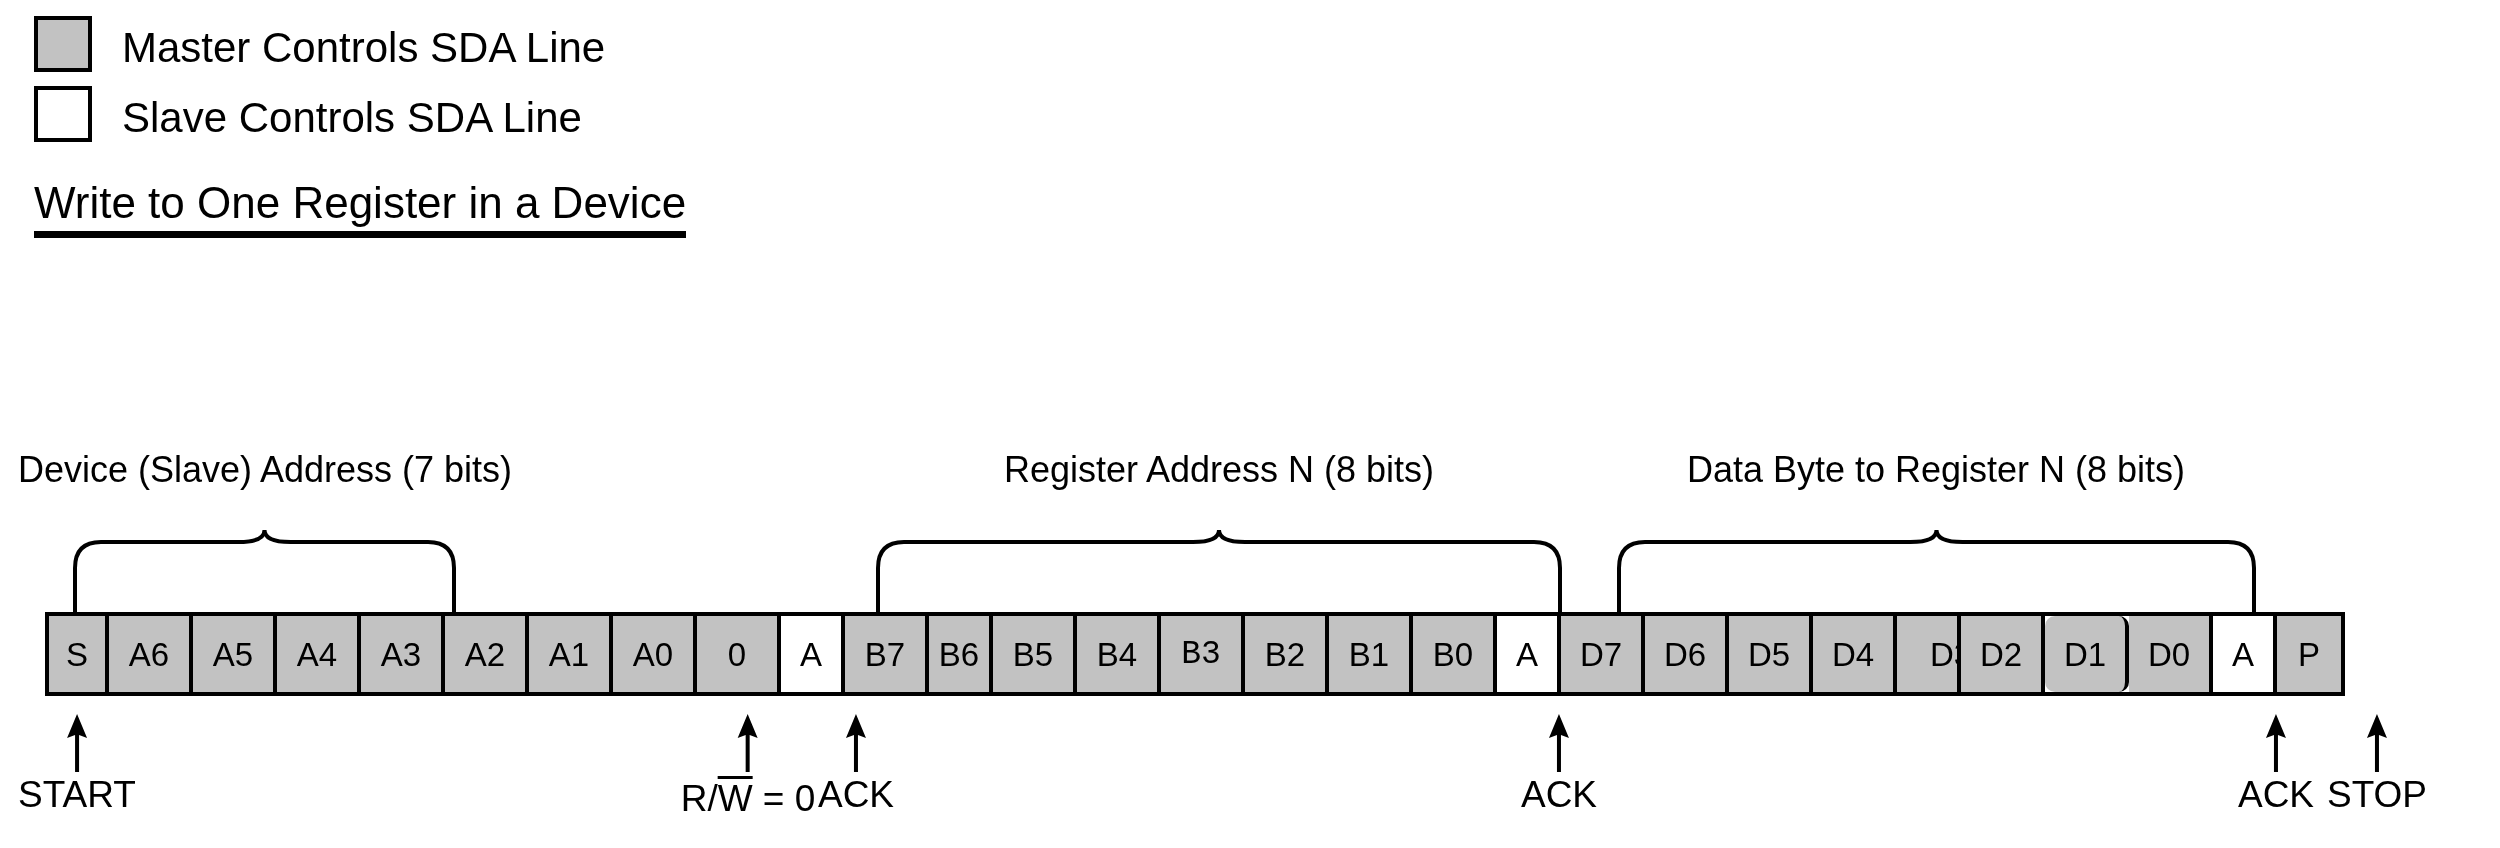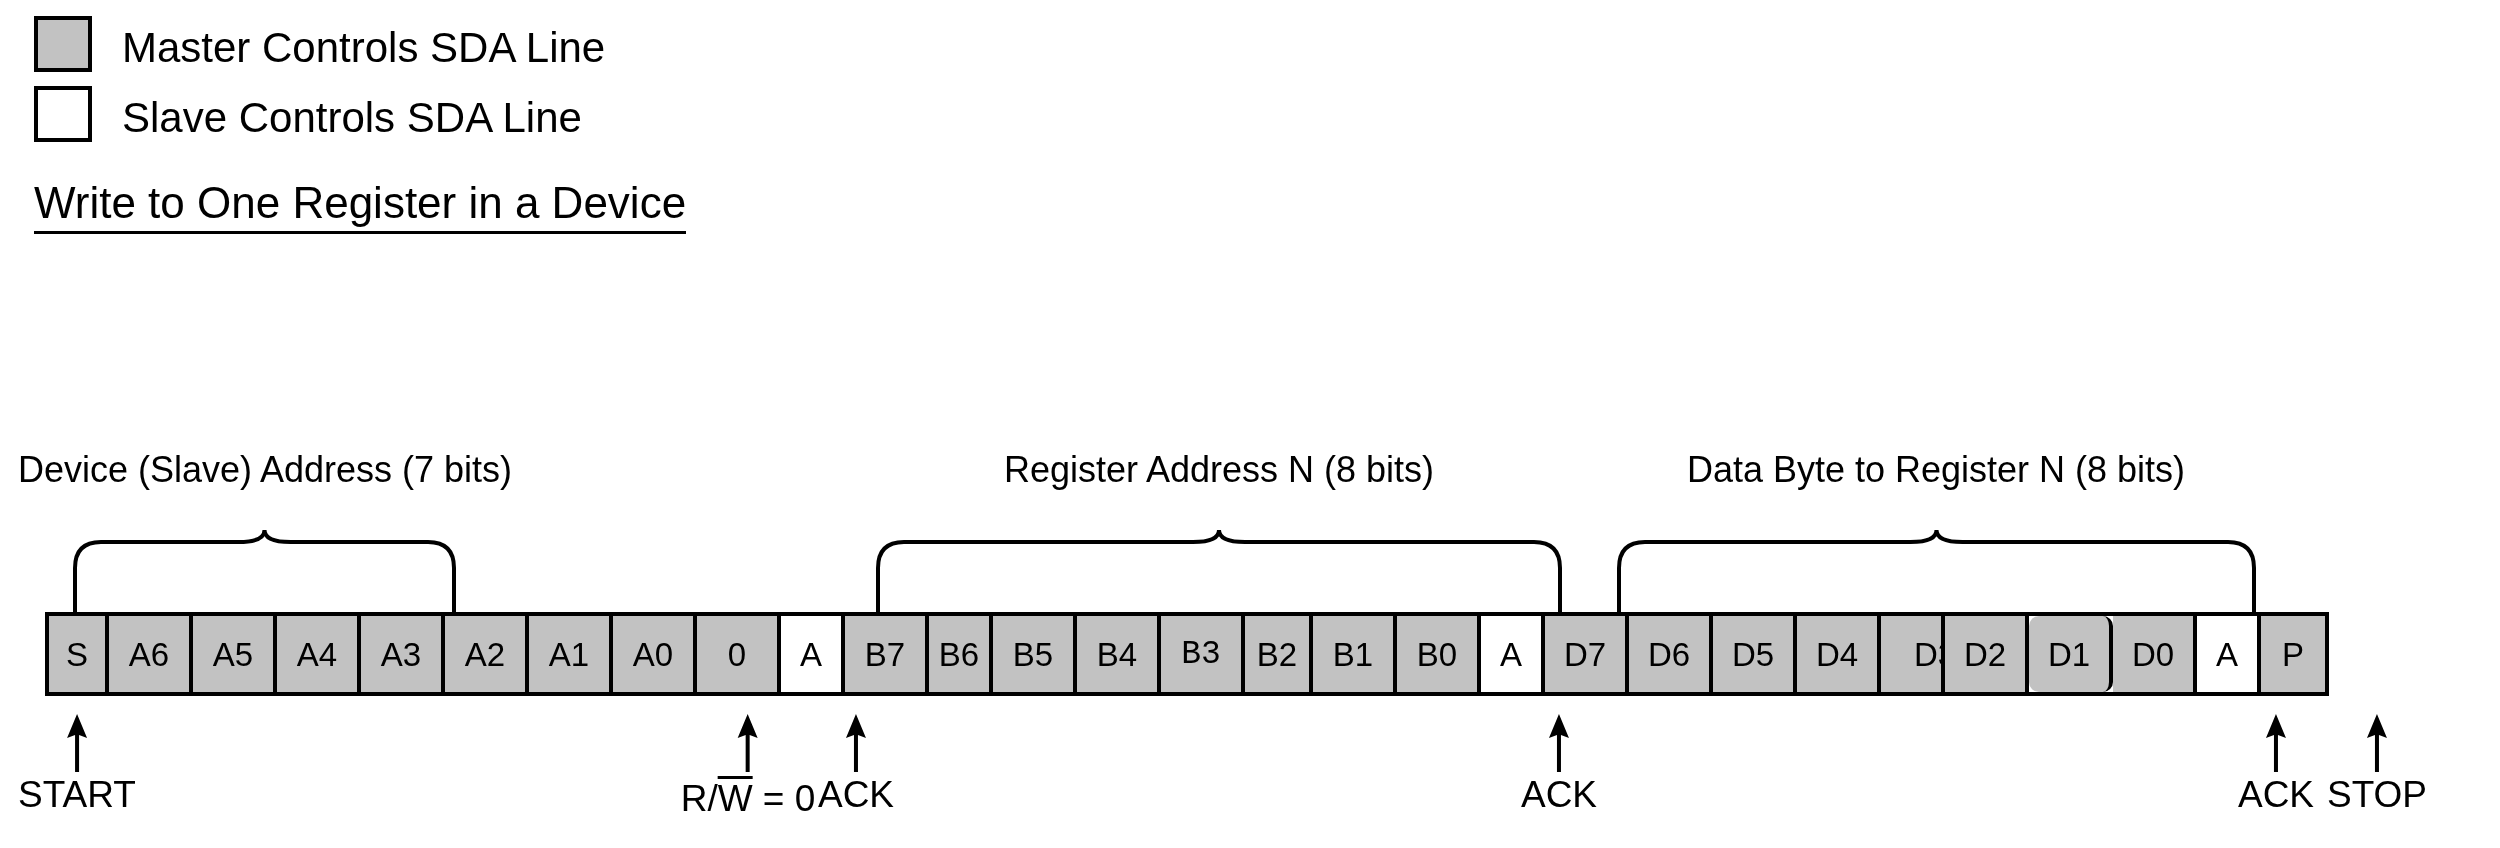--- a/index.html
+++ b/index.html
@@ -35,21 +35,21 @@
     line-height: 1;
   }
 
   
   #diagram-title {
     position: absolute;
     left: 34px; top: 181px;
     font-size: 44px;
     line-height: 1;
     white-space: nowrap;
-    border-bottom: 3px solid #000000;
+    border-bottom: 7px solid #000000;
     padding-bottom: 6px;
   }
 
   
   .group-label {
     position: absolute;
     font-size: 36px;
     line-height: 1;
     white-space: nowrap;
     transform: translateX(-50%);
@@ -178,21 +178,21 @@
     </div>
     <div class="cell" style="width: 84px; background: rgb(194, 194, 194);">
       <span>B5</span>
     </div>
     <div class="cell" style="width: 84px; background: rgb(194, 194, 194);">
       <span>B4</span>
     </div>
     <div class="cell" style="width: 84px; background: rgb(194, 194, 194); font-family: Liberation Mono, monospace;">
       <span>B3</span>
     </div>
-    <div class="cell" style="width: 68px; background: rgb(194, 194, 194);">
+    <div class="cell" style="width: 84px; background: rgb(194, 194, 194);">
       <span>B2</span>
     </div>
     <div class="cell" style="width: 84px; background: rgb(194, 194, 194);">
       <span>B1</span>
     </div>
     <div class="cell" style="width: 84px; background: rgb(194, 194, 194);">
       <span>B0</span>
     </div>
     <div class="cell slave" style="width: 64px; background: rgb(255, 255, 255);">
       <span>A</span>

